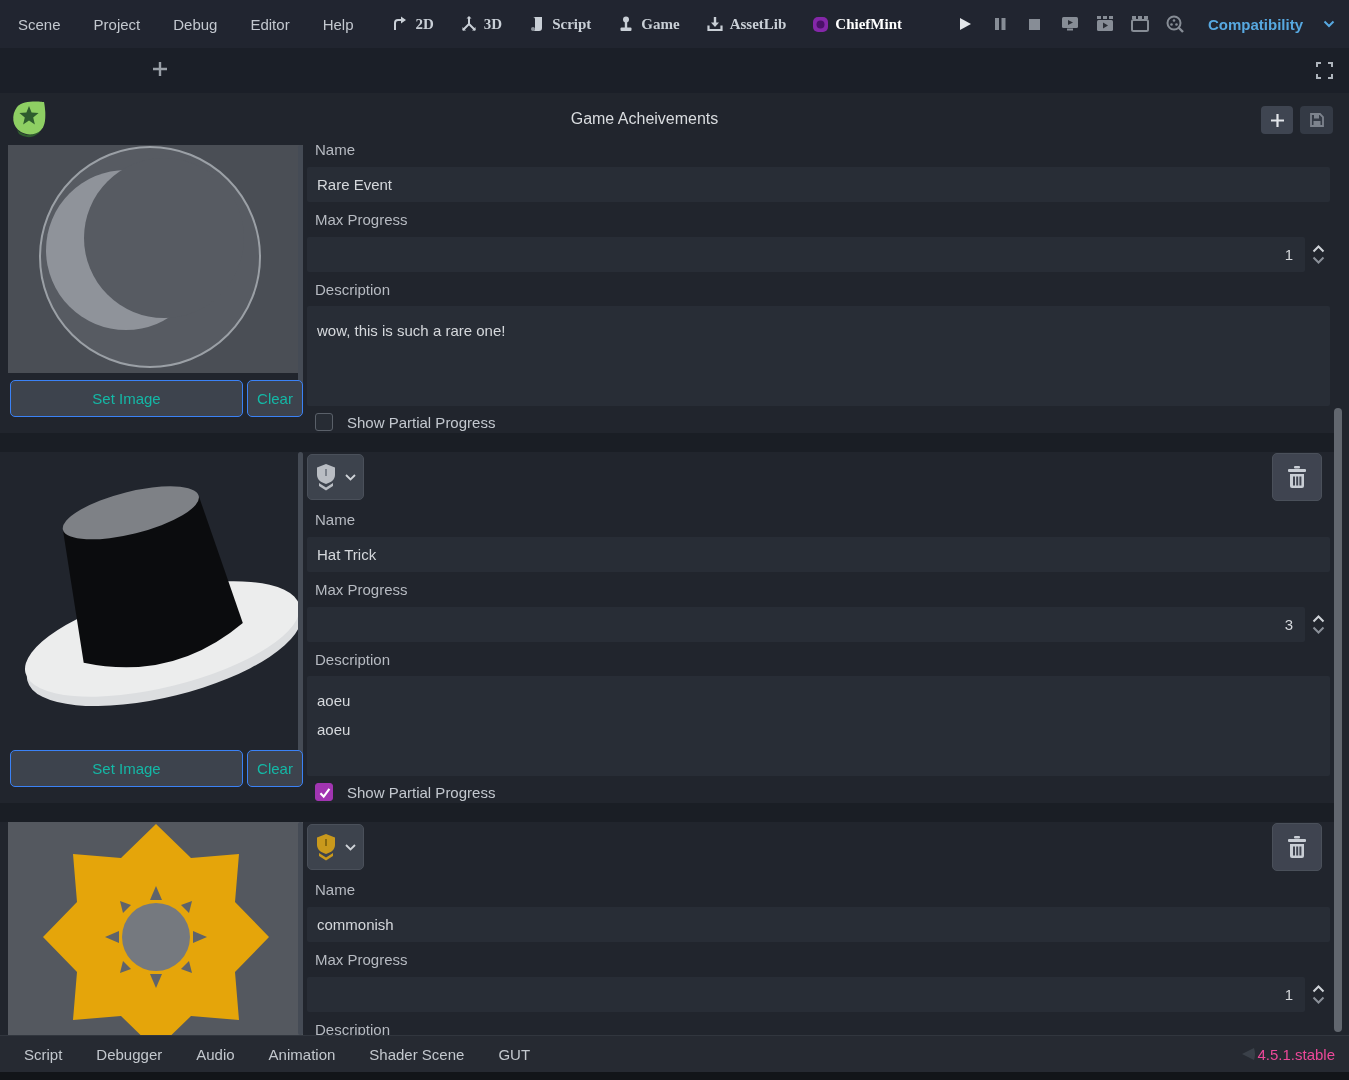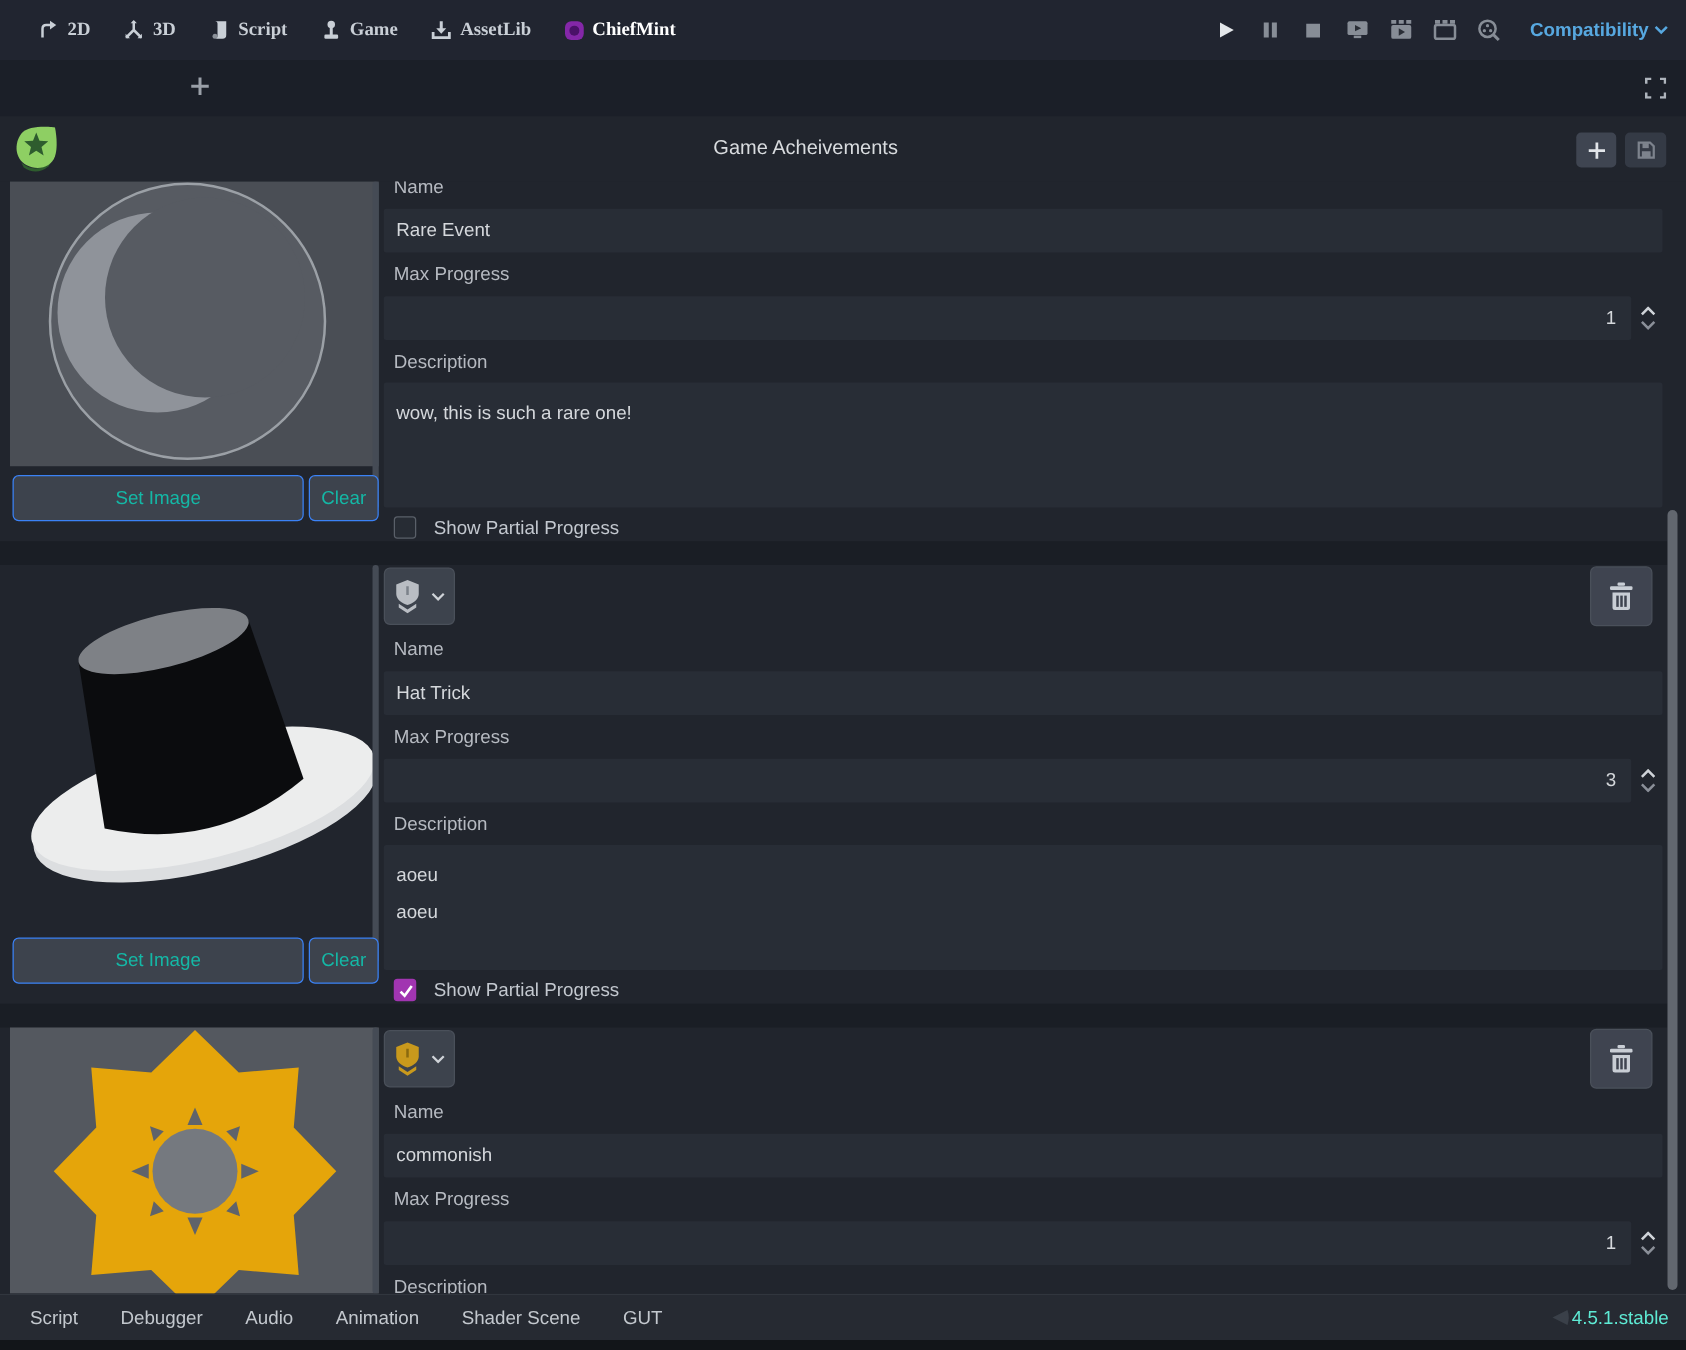--- a/index.html
+++ b/index.html
@@ -14,21 +14,21 @@
     position:absolute; left:0; top:0; width:1349px; height:48px;
     background:#212530; display:flex; align-items:center;
   }
   .menu-left { display:flex; gap:17px; padding-left:10px; }
   .menu-item { padding:4px 8px; color:#c3c8cf; cursor:default; }
   .workspaces { display:flex; gap:18px; margin-left:26px; align-items:center;font-family:Liberation Serif, serif; }
   .ws-item { display:flex; align-items:center; gap:6px; font-weight:bold; color:#c9cfd6; padding:4px 4px; }
   .ws-item.chiefmint span { color:#ffffff; }
   .playback { display:flex; gap:13px; margin-left:auto; align-items:center; }
   .pb-icon { width:22px; height:22px; display:flex; align-items:center; justify-content:center; }
-  .renderer { display:flex; align-items:center; gap:4px; margin-left:22px; margin-right:14px;
+  .renderer { display:flex; align-items:center; gap:20px; margin-left:22px; margin-right:14px;
               font-weight:bold; }
   
   .tabstrip {
     position:absolute; left:0; top:48px; width:1349px; height:45px;
     background:#1b1f28; display:flex; align-items:center;
   }
   .tab {
     position:absolute; left:6px; top:0; width:131px; height:45px;
     background:#22262e; border-radius:6px 6px 0 0;
     display:flex; align-items:center; gap:9px; padding-left:16px; color:#d6d9dd;
@@ -87,30 +87,37 @@
   .divider { position:absolute; left:0; width:1334px; height:19px; background:#1a1e25; }
   .main-scrollbar { position:absolute; left:1334px; top:315px; width:8px; height:624px;
     background:#62676f; border-radius:4px; z-index:6; }
   
   .bottombar {
     position:absolute; left:0; top:1035px; width:1349px; height:37px;
     background:#262a32; border-top:1px solid #31363e;
     display:flex; align-items:center; gap:22px; padding-left:18px;
   }
   .bb-item { padding:3px 6px; color:#c3c8ce; }
-  .bb-version { margin-left:auto; margin-right:14px; display:flex; align-items:center; color:#5eead4; }
+  .bb-version { margin-left:auto; margin-right:14px; display:flex; align-items:center; color:#ec4899; }
   .bottomstrip { position:absolute; left:0; top:1072px; width:1349px; height:8px; background:#121519; }
   svg { display:block; }
 </style>
 </head>
 <body>
 
 <div id="app">
 
   <div class="menubar">
+    <div class="menu-left">
+      <div class="menu-item">Scene</div>
+      <div class="menu-item">Project</div>
+      <div class="menu-item">Debug</div>
+      <div class="menu-item">Editor</div>
+      <div class="menu-item">Help</div>
+    </div>
     <div class="workspaces">
       <div class="ws-item">
         <span>
           <svg width="18" height="18" viewBox="0 0 18 18">
               <path d="M4 15 V8 Q4 5 7 5 H12" fill="none" stroke="#c9cfd6" stroke-width="2"></path>
               <path d="M10 1.5 L15 5 L10 8.5 Z" fill="#c9cfd6"></path>
             </svg>
         </span>
         <span>2D</span>
       </div>

